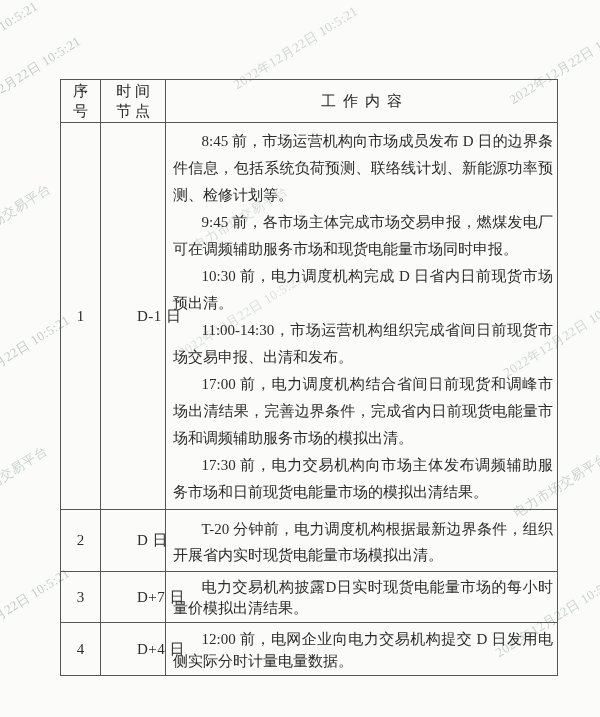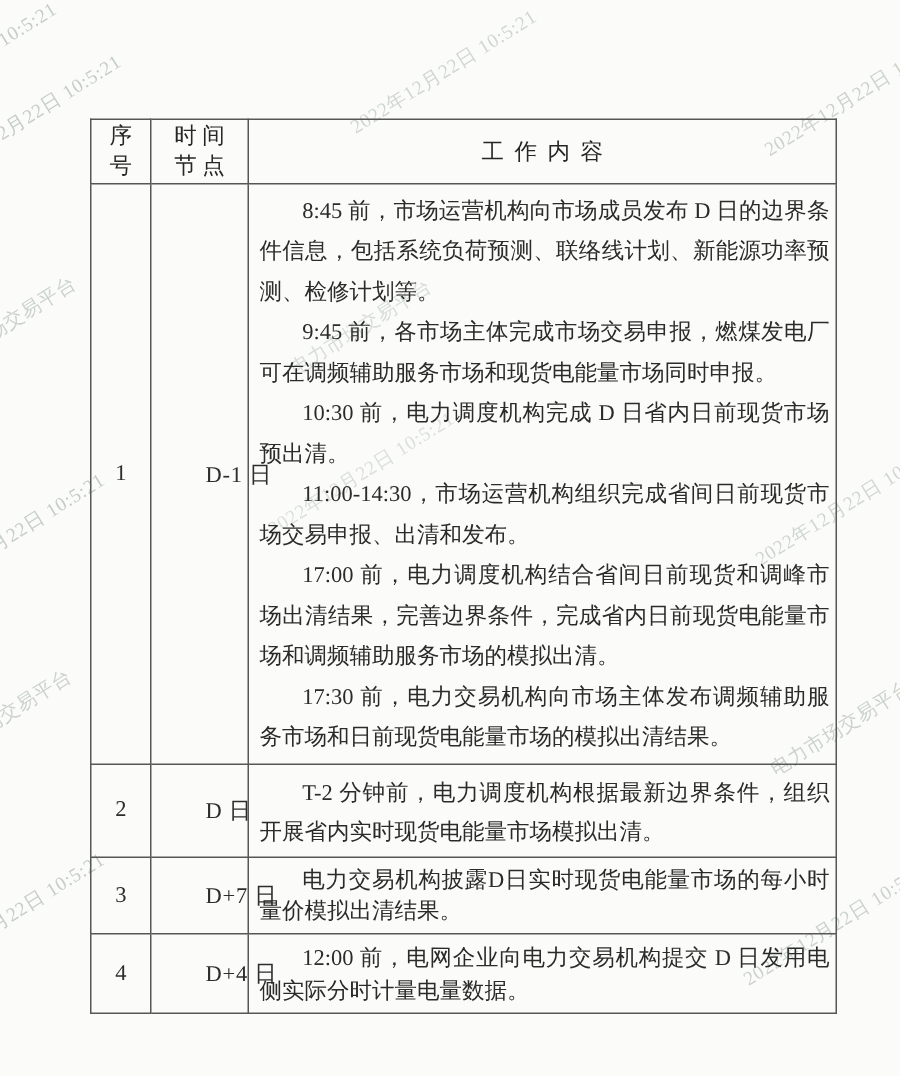--- a/index.html
+++ b/index.html
@@ -121,21 +121,21 @@
           <p>10:30 前，电力调度机构完成 D 日省内日前现货市场预出清。</p>
           <p>11:00-14:30，市场运营机构组织完成省间日前现货市场交易申报、出清和发布。</p>
           <p>17:00 前，电力调度机构结合省间日前现货和调峰市场出清结果，完善边界条件，完成省内日前现货电能量市场和调频辅助服务市场的模拟出清。</p>
           <p>17:30 前，电力交易机构向市场主体发布调频辅助服务市场和日前现货电能量市场的模拟出清结果。</p>
         </td>
       </tr>
       <tr class="r2">
         <td class="seq">2</td>
         <td class="time">D 日</td>
         <td class="content">
-          <p>T-2 分钟前，电力调度机构根据最新边界条件，组织开展省内实时现货电能量市场模拟出清。</p>
+          <p>T-20 分钟前，电力调度机构根据最新边界条件，组织开展省内实时现货电能量市场模拟出清。</p>
         </td>
       </tr>
       <tr class="r3">
         <td class="seq">3</td>
         <td class="time">D+7 日</td>
         <td class="content">
           <p>电力交易机构披露D日实时现货电能量市场的每小时量价模拟出清结果。</p>
         </td>
       </tr>
       <tr class="r4">

